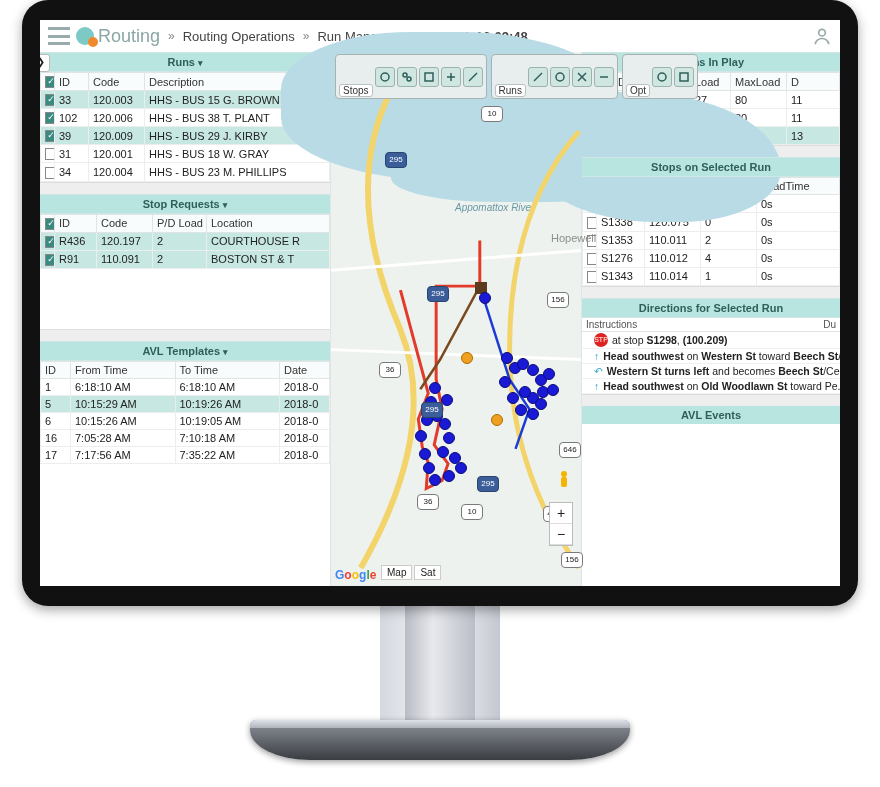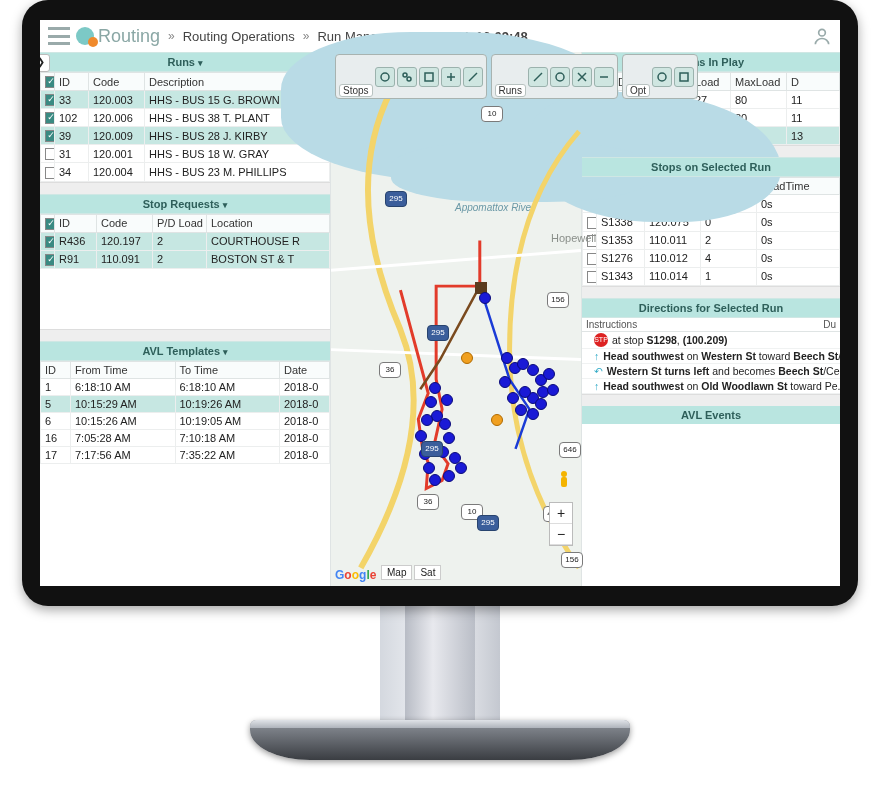--- a/index.html
+++ b/index.html
@@ -48,21 +48,21 @@
   .toolbar{position:absolute;top:2px;left:4px;display:flex;gap:4px;z-index:10;}
   .tgrp{display:flex;align-items:center;background:#e8edee;border:1px solid #a8b3b0;border-radius:4px;padding:1px 3px;gap:2px;}
   .tgrp .lbl{font-size:10px;color:#333;background:#fff;border:1px solid #b8c2c0;border-radius:3px;padding:0 3px;margin-top:28px;}
   .tbtn{width:18px;height:18px;border:1px solid #9bb2ad;border-radius:3px;background:#cfe6e1;display:flex;align-items:center;justify-content:center;cursor:pointer;}
   .tbtn svg{width:12px;height:12px;stroke:#2e5f5a;fill:none;stroke-width:1.5;}
   .map{position:absolute;inset:0;}
   .water{position:absolute;background:#b9dbe6;border-radius:40% 50% 45% 55% / 40% 50% 55% 45%;}
   .land{position:absolute;inset:0;background:#eef2ee;}
   .route{position:absolute;inset:0;}
   .shield{position:absolute;width:20px;height:14px;background:#fff;border:1px solid #7a7a7a;border-radius:4px;font-size:8px;line-height:14px;text-align:center;}
-  .shield.blue{background:#3b5e9b;color:#fff;border-color:#28446f;margin-top:39px;}
+  .shield.blue{background:#3b5e9b;color:#fff;border-color:#28446f;}
   .stopDot{position:absolute;width:10px;height:10px;border-radius:50%;background:#1a1ad6;border:1px solid #0b0b7a;}
   .hub{position:absolute;width:12px;height:12px;background:#5a3b1e;}
   .zoom{position:absolute;right:8px;bottom:40px;width:22px;border:1px solid #bbb;background:#fff;text-align:center;font-size:14px;line-height:20px;}
   .zoom div{border-bottom:1px solid #ddd;cursor:pointer;}
   .peg{position:absolute;right:10px;bottom:94px;width:14px;height:22px;}
   .glogo{position:absolute;left:4px;bottom:4px;font-family:Arial;font-size:12px;font-weight:bold;}
   .glogo span:nth-child(1){color:#4285F4}.glogo span:nth-child(2){color:#EA4335}.glogo span:nth-child(3){color:#FBBC05}.glogo span:nth-child(4){color:#4285F4}.glogo span:nth-child(5){color:#34A853}.glogo span:nth-child(6){color:#EA4335}
   .maptype{position:absolute;left:50px;bottom:6px;display:flex;gap:2px;}
   .maptype div{background:#fff;border:1px solid #ccc;padding:1px 5px;font-size:10px;cursor:pointer;}
 
@@ -141,21 +141,21 @@
               <tr class="">
                 <td><span class="chk on">✓</span></td>
                 <td>102</td>
                 <td>120.006</td>
                 <td>HHS - BUS 38 T. PLANT</td>
               </tr>
               <tr class="sel">
                 <td><span class="chk on">✓</span></td>
                 <td>39</td>
                 <td>120.009</td>
-                <td>HHS - BUS 28 J. KIRBY</td>
+                <td>HHS - BUS 29 J. KIRBY</td>
               </tr>
               <tr class="">
                 <td><span class="chk"></span></td>
                 <td>31</td>
                 <td>120.001</td>
                 <td>HHS - BUS 18 W. GRAY</td>
               </tr>
               <tr class="">
                 <td><span class="chk"></span></td>
                 <td>34</td>

